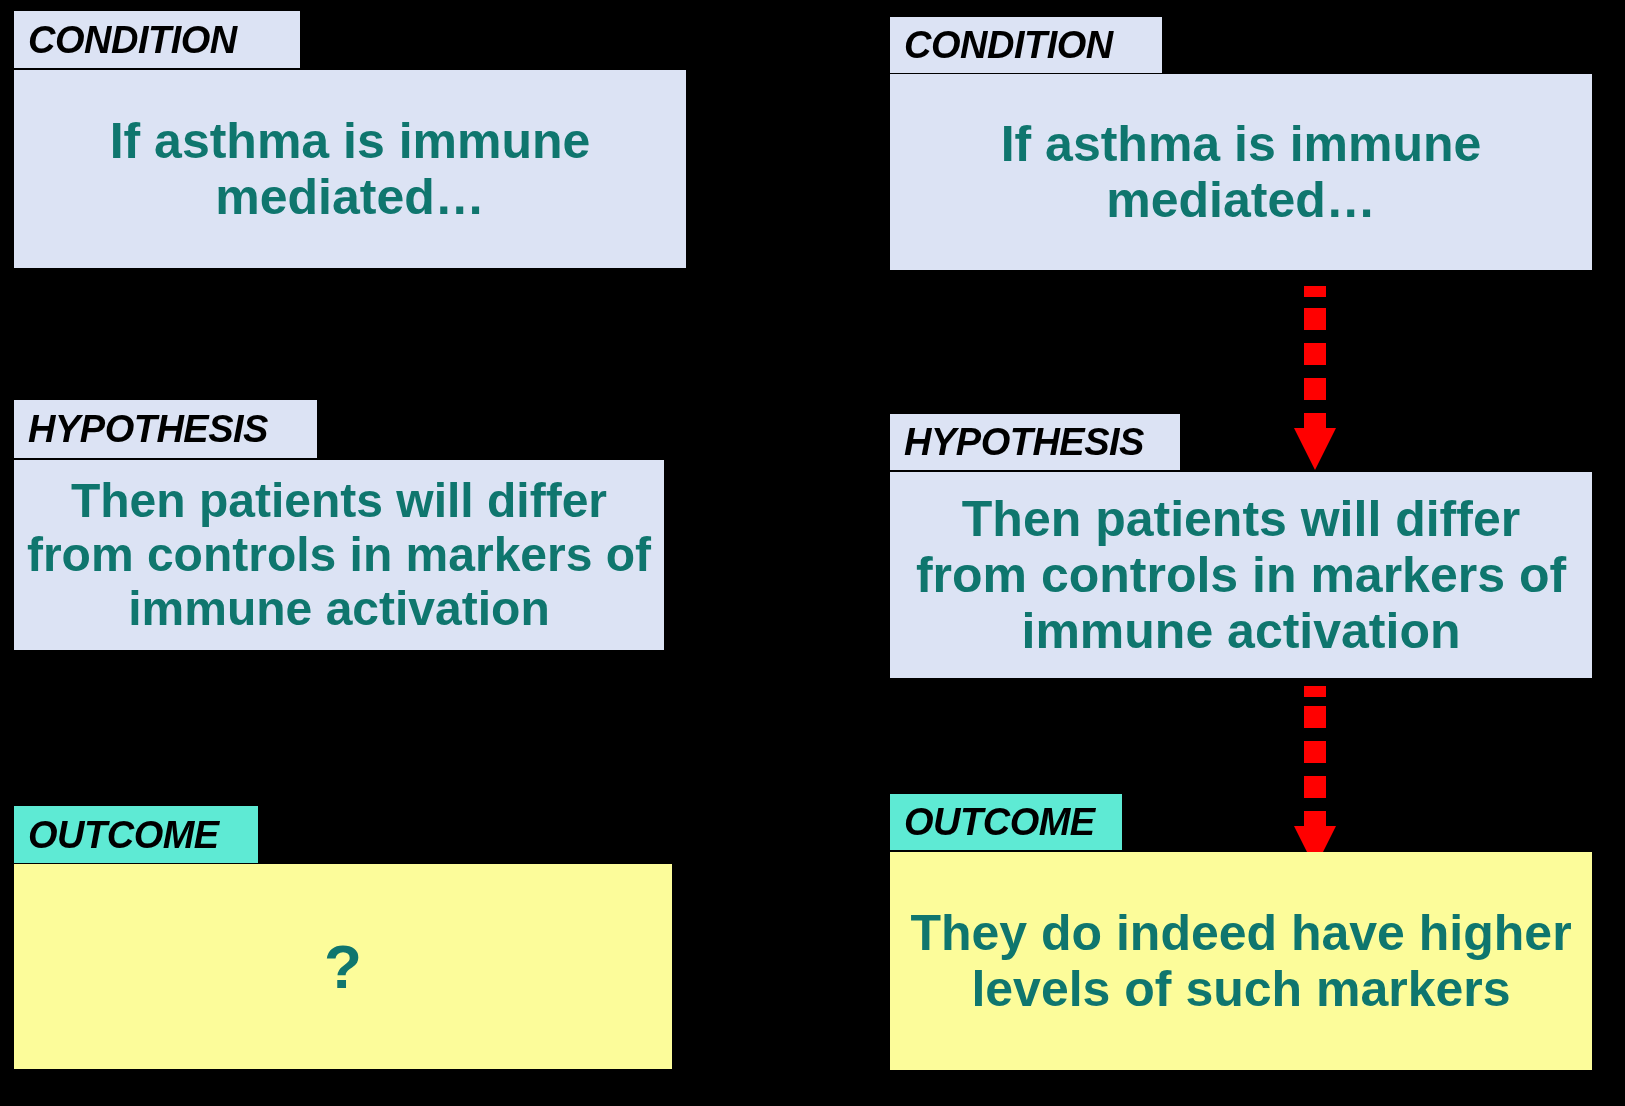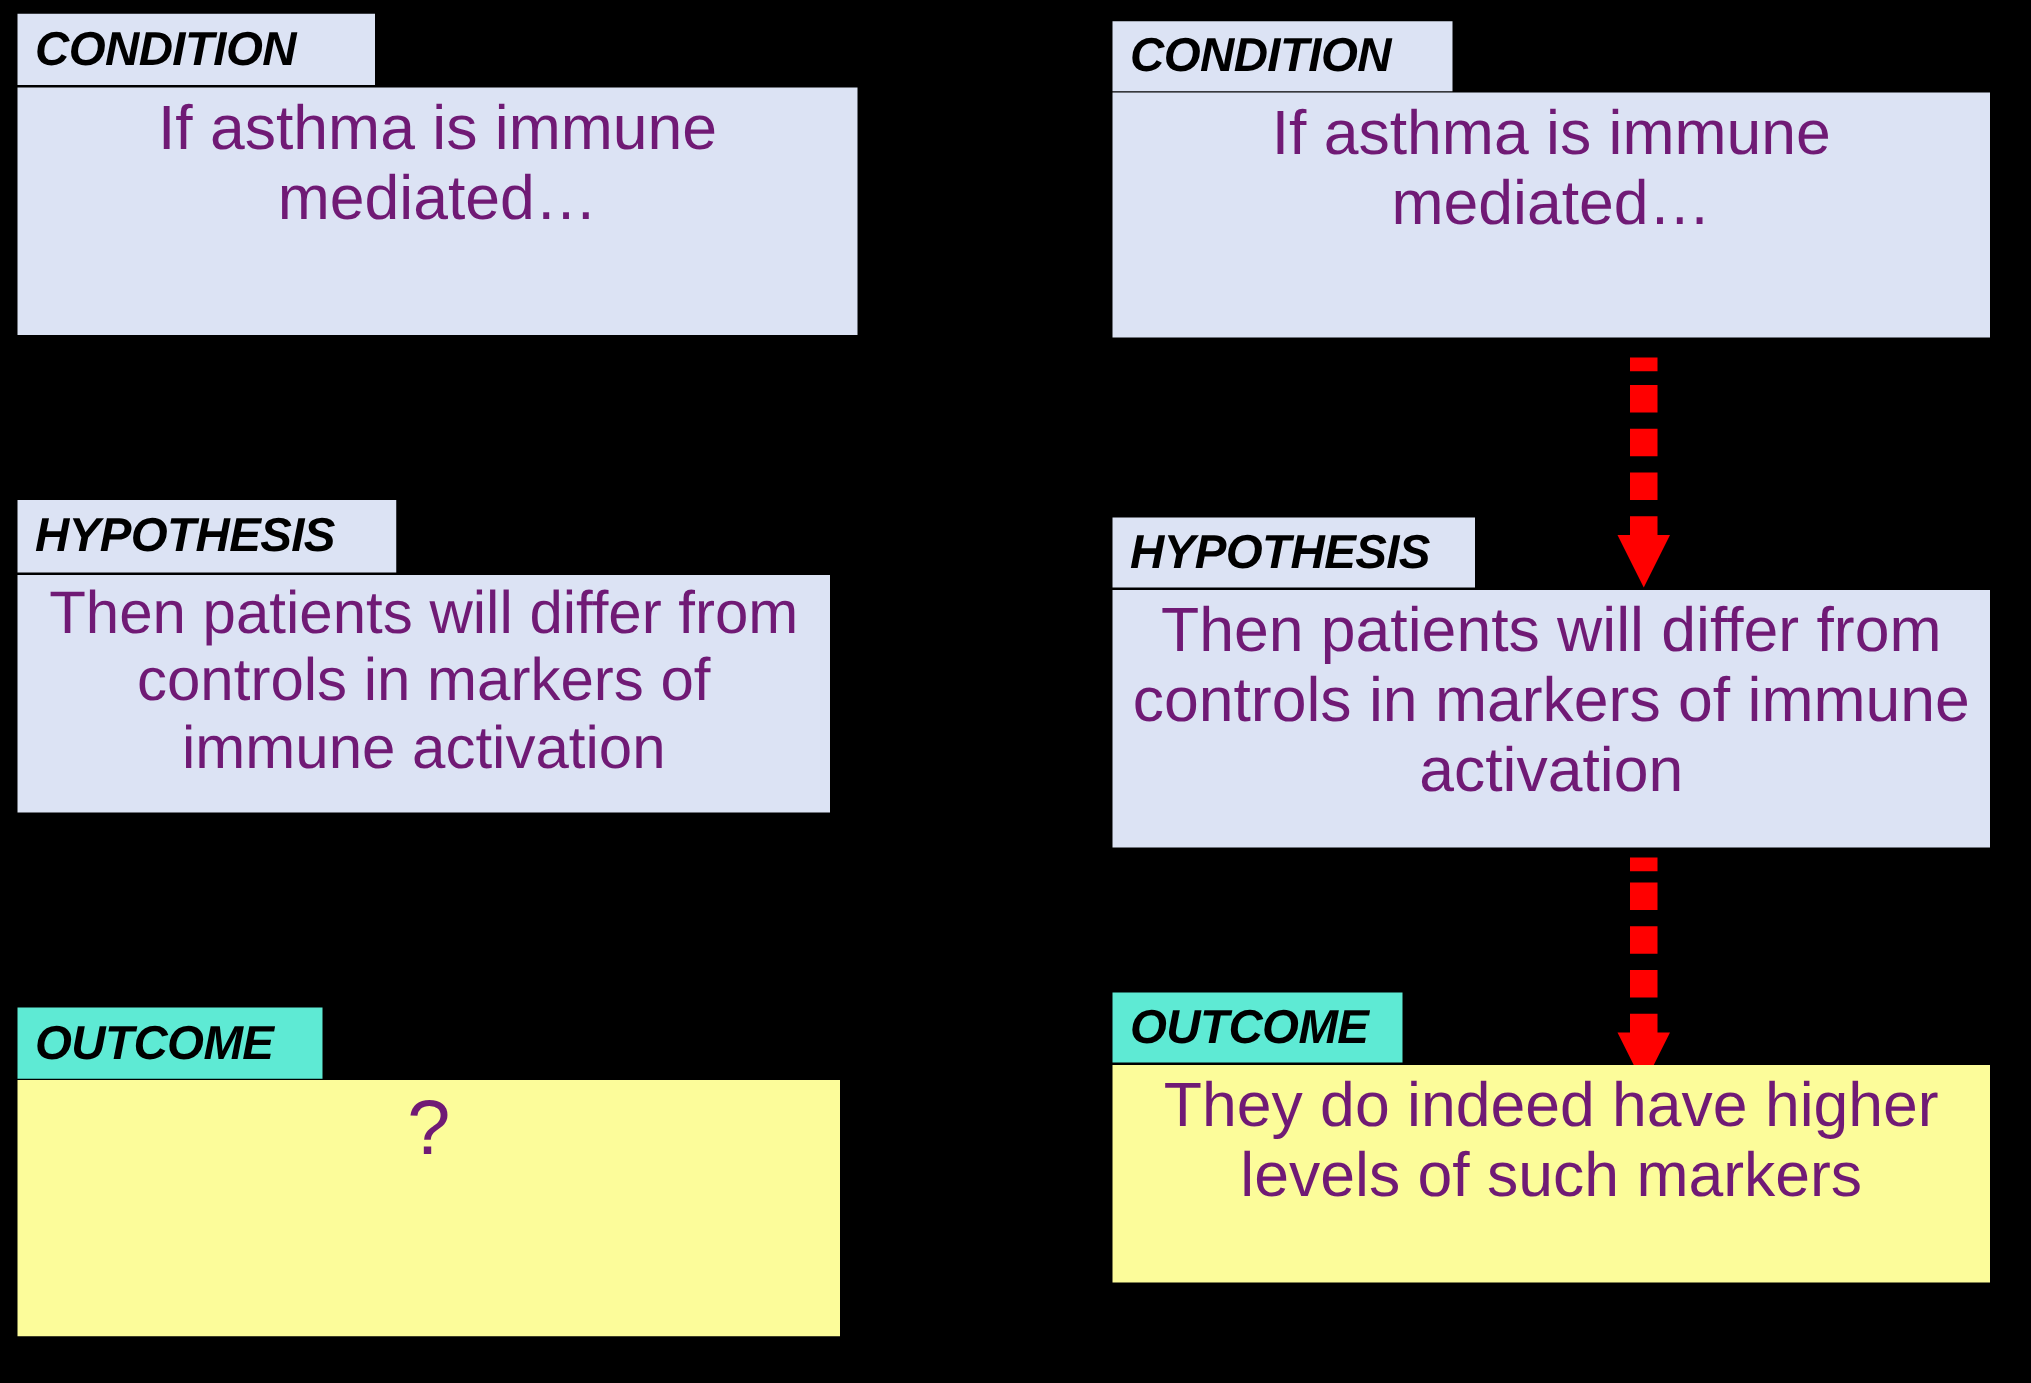--- a/index.html
+++ b/index.html
@@ -32,24 +32,25 @@
     line-height: 1;
   }
   .tag.blue  { background: #dce3f4; }
   .tag.yellow{ background: #5eead4; }
 
   
   .box {
     position: absolute;
     box-sizing: border-box;
     display: flex;
+    align-items: center;
     justify-content: center;
     text-align: center;
-    font-weight: normal;
-    color: #701a75;
+    font-weight: bold;
+    color: #0f766e;
     padding: 4px 10px;
     line-height: 1.12;
   }
   .box.blue   { background: #dce3f4; }
   .box.yellow { background: #fcfc9a; }
 
   .box .txt { display: block; width: 100%; }
 
   
   .arrow { position: absolute; }
@@ -113,17 +114,17 @@
   <div class="arrow" style="left:1304px; top:686px; width:22px; height:180px;">
     <div class="dash short" style="top:0px;"></div>
     <div class="dash" style="top:20px;"></div>
     <div class="dash" style="top:55px;"></div>
     <div class="dash" style="top:90px;"></div>
     <div class="dash" style="top:125px;"></div>
     <div class="head" style="top:140px;"></div>
   </div>
 
   <div class="tag yellow" style="left:890px; top:794px; width:232px; height:56px;">OUTCOME</div>
-  <div class="box yellow" style="left:890px; top:852px; width:702px; height:174px; font-size:50px;">
+  <div class="box yellow" style="left:890px; top:852px; width:702px; height:218px; font-size:50px;">
     <span class="txt">They do indeed have higher levels of such markers</span>
   </div>
 
 </div>
 
 </body></html>

